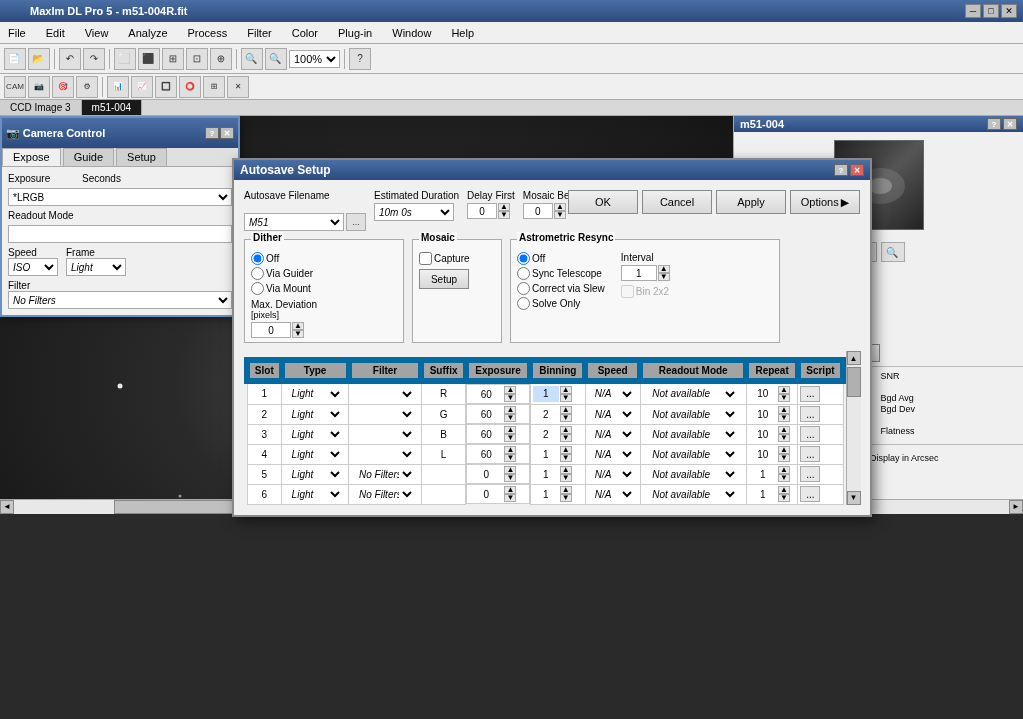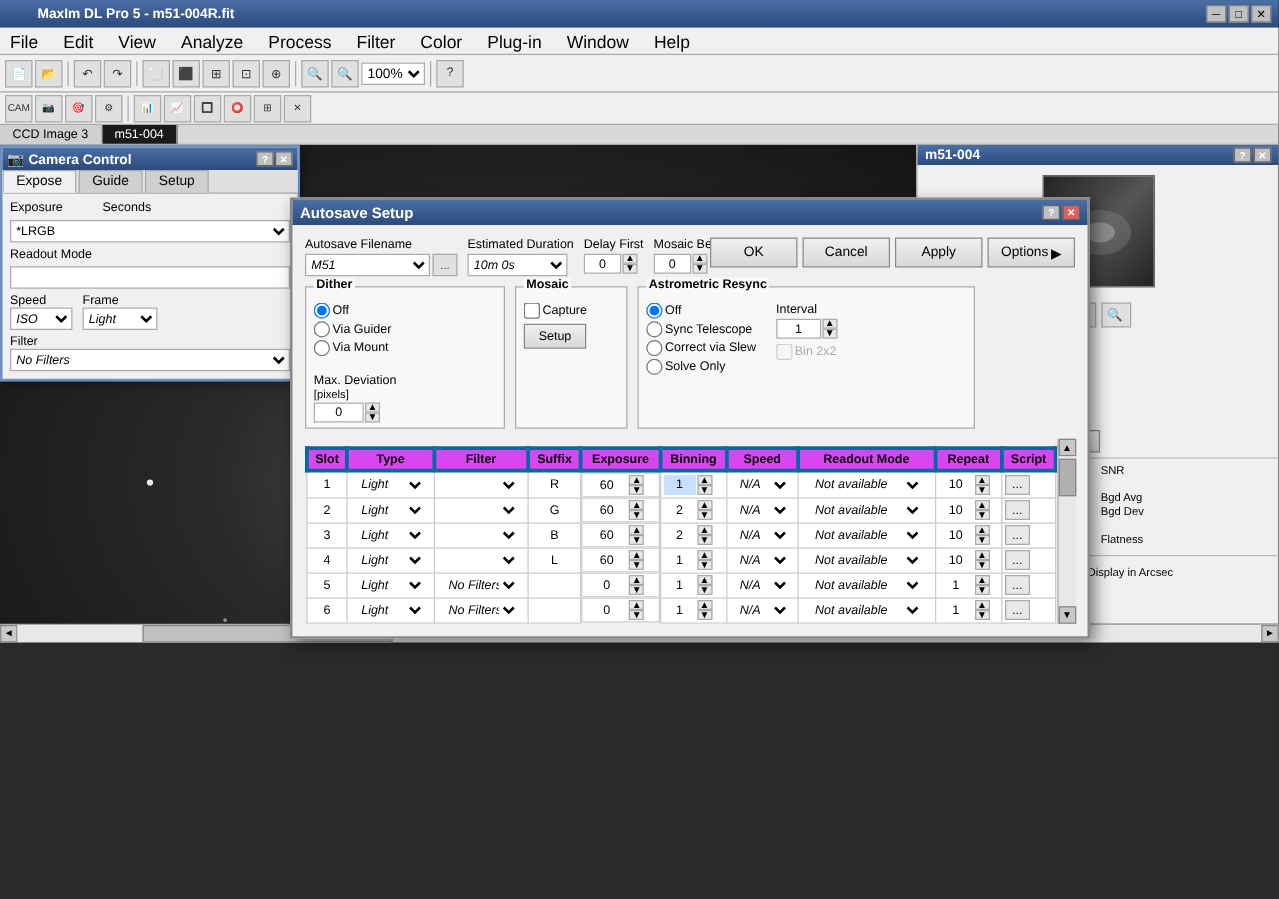--- a/index.html
+++ b/index.html
@@ -38,21 +38,21 @@
     .menu-bar {
       background: #f0f0f0;
       border-bottom: 1px solid #aaa;
       height: 22px;
       display: flex;
       align-items: center;
       padding: 0 4px;
       gap: 12px;
     }
     .menu-item {
-      font-size: 14px;
+      font-size: 11px;
       padding: 2px 4px;
       cursor: pointer;
       color: #000;
     }
 
     
     .toolbar {
       background: #f0f0f0;
       border-bottom: 1px solid #aaa;
       height: 30px;
@@ -120,21 +120,21 @@
       top: 0; left: 0;
       width: 240px;
       background: #f0f0f0;
       border: 2px solid #6a8fc0;
       box-shadow: 2px 2px 8px rgba(0,0,0,0.4);
       z-index: 10;
     }
     .win-title-bar {
       background: linear-gradient(to bottom, #4a6fa5, #2c4a7c);
       color: white;
-      height: 18px;
+      height: 30px;
       display: flex;
       align-items: center;
       justify-content: space-between;
       padding: 0 4px;
       font-size: 11px;
       font-weight: bold;
     }
     .win-title-btns { display: flex; gap: 1px; }
     .win-btn {
       width: 14px; height: 12px;
@@ -229,22 +229,22 @@
     }
 
     
     .slots-table {
       width: 100%;
       border-collapse: collapse;
       font-size: 10px;
       margin-top: 6px;
     }
     .slots-table th {
-      background: #d946ef;
-      border: 3px solid #0369a1;
+      background: #a3a3a3;
+      border: 6px solid #0369a1;
       padding: 2px 3px;
       text-align: center;
     }
     .slots-table td {
       border: 1px solid #ccc;
       padding: 1px 2px;
       text-align: center;
       background: white;
     }
     .slots-table td select, .slots-table td input {
@@ -580,21 +580,21 @@
       <button class="dlg-btn">Apply</button>
       <button class="dlg-btn" style="display:flex;align-items:center;gap:2px;">
         <span>Options</span>
         <span>▶</span>
       </button>
     </div>
 
     <div style="display:flex;gap:8px;margin-bottom:8px;margin-right:80px;">
 
       <div>
-        <div style="font-size:10px;margin-bottom:2px;">Autosave Filename</div>
+        <div style="font-size:10px;margin-bottom:12px;">Autosave Filename</div>
         <div style="display:flex;gap:2px;">
           <select class="small-select" style="width:100px;">
             <option>M51</option>
           </select>
           <div class="tb-btn" style="width:20px;height:18px;font-size:9px;">...</div>
         </div>
       </div>
 
       <div>
         <div style="font-size:10px;margin-bottom:2px;">Estimated Duration</div>
@@ -637,21 +637,21 @@
           </div>
           <div class="radio-row">
             <input type="radio" name="dither" style="">
             <span>Via Guider</span>
           </div>
           <div class="radio-row">
             <input type="radio" name="dither" style="">
             <span>Via Mount</span>
           </div>
         </div>
-        <div style="display:flex;align-items:center;gap:4px;margin-top:14px;">
+        <div style="display:flex;align-items:center;gap:4px;margin-top:4px;">
           <span style="font-size:10px;">Max. Deviation</span>
         </div>
         <div style="font-size:9px;margin-bottom:2px;">[pixels]</div>
         <div style="display:flex;gap:1px;">
           <input class="small-input" value="0" style="width: 40px;">
           <div class="spin-group">
             <div class="spin-btn">▲</div>
             <div class="spin-btn">▼</div>
           </div>
         </div>

